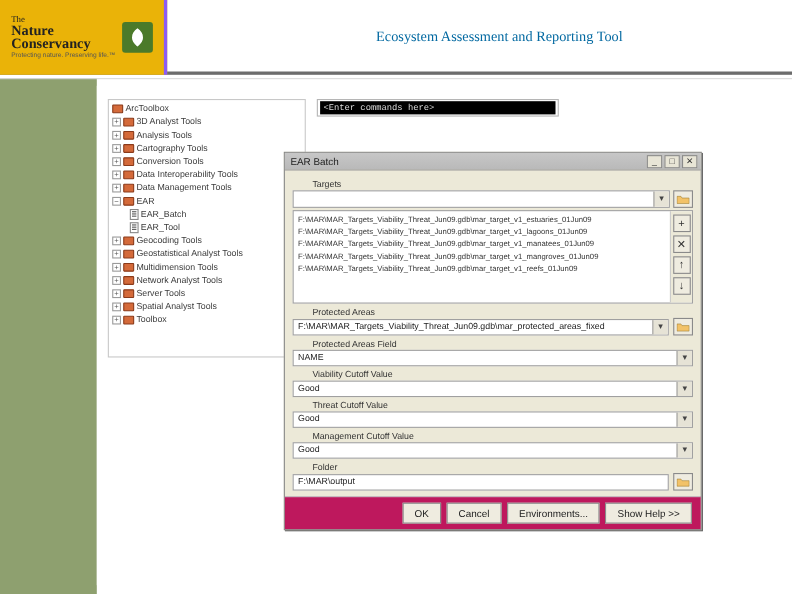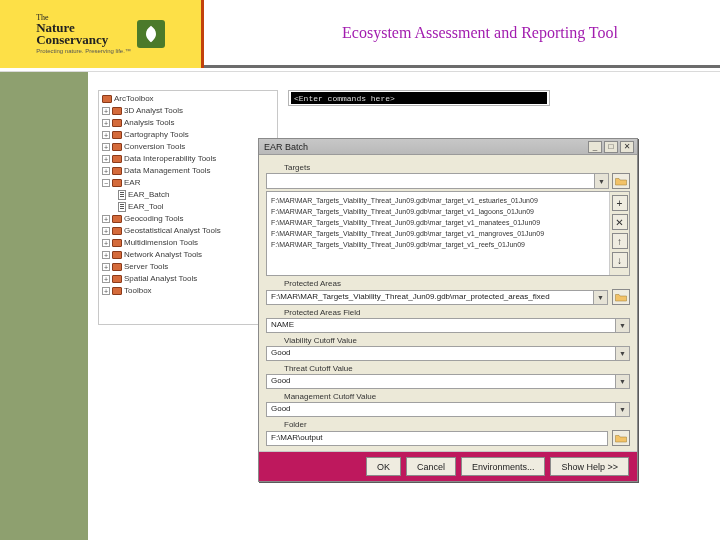--- a/index.html
+++ b/index.html
@@ -1,48 +1,48 @@
 <!DOCTYPE html>
 <html><head>
 <meta charset="utf-8">
 <style>
   * { box-sizing: border-box; margin: 0; padding: 0; }
   body { width: 720px; height: 540px; font-family: Tahoma, Verdana, sans-serif; font-size: 9px; background: #fff; overflow: hidden; position: relative; }
 
   
   .slide-header { display: flex; height: 68px; border-bottom: 3px solid #6c6c6c; }
-  .logo-cell { width: 204px; height: 68px; border-right: 3px solid #c2410c; display: flex; align-items: center; justify-content: center; background: #fde047; position: relative; }
+  .logo-cell { width: 152px; height: 68px; border-right: 3px solid #8b5cf6; display: flex; align-items: center; justify-content: center; background: #eab308; position: relative; }
   .logo-box { font-size: 8px; color: #3a3a3a; text-align: left; line-height: 1.1; display:flex; align-items:center; gap:6px; }
   .logo-text small { display:block; font-size:6px; color:#555; margin-top:2px; }
   .logo-text b { font-size:13px; font-family: Georgia, serif; color:#222; display:block; line-height:0.9; }
   .logo-text .the { font-size:8px; font-family: Georgia, serif; color:#222; }
   .oak { width:28px; height:28px; background:#4b7a2a; border-radius:3px; display:flex; align-items:center; justify-content:center; }
   .oak svg { width:20px; height:20px; fill:#fff; }
   .title-cell { flex:1; display:flex; align-items:center; justify-content:center; }
-  .title-cell span { font-family: Garamond, Georgia, serif; font-size: 16px; color:#a21caf;margin-left:36px; }
+  .title-cell span { font-family: Garamond, Georgia, serif; font-size: 13px; color:#0369a1;margin-left:36px; }
 
   
   .left-green { position:absolute; left:0; top:71px; width:88px; bottom:0; background:#8ea06f; }
 
   
   .stage { position:absolute; left:88px; right:8px; top:78px; bottom:8px; background:#fff; }
 
   
   .toolbox { position:absolute; left:10px; top:12px; width:180px; height:235px; background:#fff; border:1px solid #c8c8c8; overflow:hidden; }
   .tree { padding:2px 3px; font-size:8px; color:#3b3b3b; line-height:12px; }
   .tree-item { white-space:nowrap; display:flex; align-items:center; gap:2px; }
   .tree-item .lbl { }
   .pm { width:8px; height:8px; border:1px solid #9a9a9a; display:inline-flex; align-items:center; justify-content:center; font-size:7px; line-height:1; color:#555; background:#fff; }
   .tbx { width:10px; height:8px; background:#d46a3a; border:1px solid #8a3a1a; border-radius:1px; display:inline-block; }
   .scr { width:8px; height:10px; background:#fff; border:1px solid #888; display:inline-block; position:relative; }
   .scr::after { content:""; position:absolute; left:1px; top:1px; width:4px; height:1px; background:#555; box-shadow:0 2px 0 #555, 0 4px 0 #555; }
   .indent1 { padding-left:16px; }
 
   
-  .cmdline { position:absolute; left:200px; top:12px; width:262px; height:16px; background:#fff; border:1px solid #b5b5b5; }
+  .cmdline { position:absolute; left:200px; top:12px; width:220px; height:16px; background:#fff; border:1px solid #b5b5b5; }
   .cmdline-inner { margin:1px 2px; height:12px; background:#000; color:#ddd; font-family: "Courier New", monospace; font-size:8px; padding:0 3px; display:flex; align-items:center; }
 
   
   .dialog { position:absolute; left:170px; top:60px; width:380px; background:#ece9d8; border:1px solid #8a8a8a; box-shadow:1px 1px 0 #5a5a5a; }
   .titlebar { height:16px; background: linear-gradient(#c7c7c7,#b9b9b9); display:flex; align-items:center; padding:0 3px; font-size:9px; color:#222; border-bottom:1px solid #9a9a9a; }
   .titlebar .t { flex:1; padding-left:2px; }
   .tbtn { width:14px; height:12px; background:#e8e5d6; border:1px solid #8a8a8a; margin-left:2px; display:flex; align-items:center; justify-content:center; font-size:8px; color:#333; }
   .dlg-body { padding:5px 7px 3px 7px; }
   .section-label { font-size:8px; color:#333; margin:3px 0 1px 18px; }
   .flat-border { border:1px solid #a0a0a0; background:#fff; }

